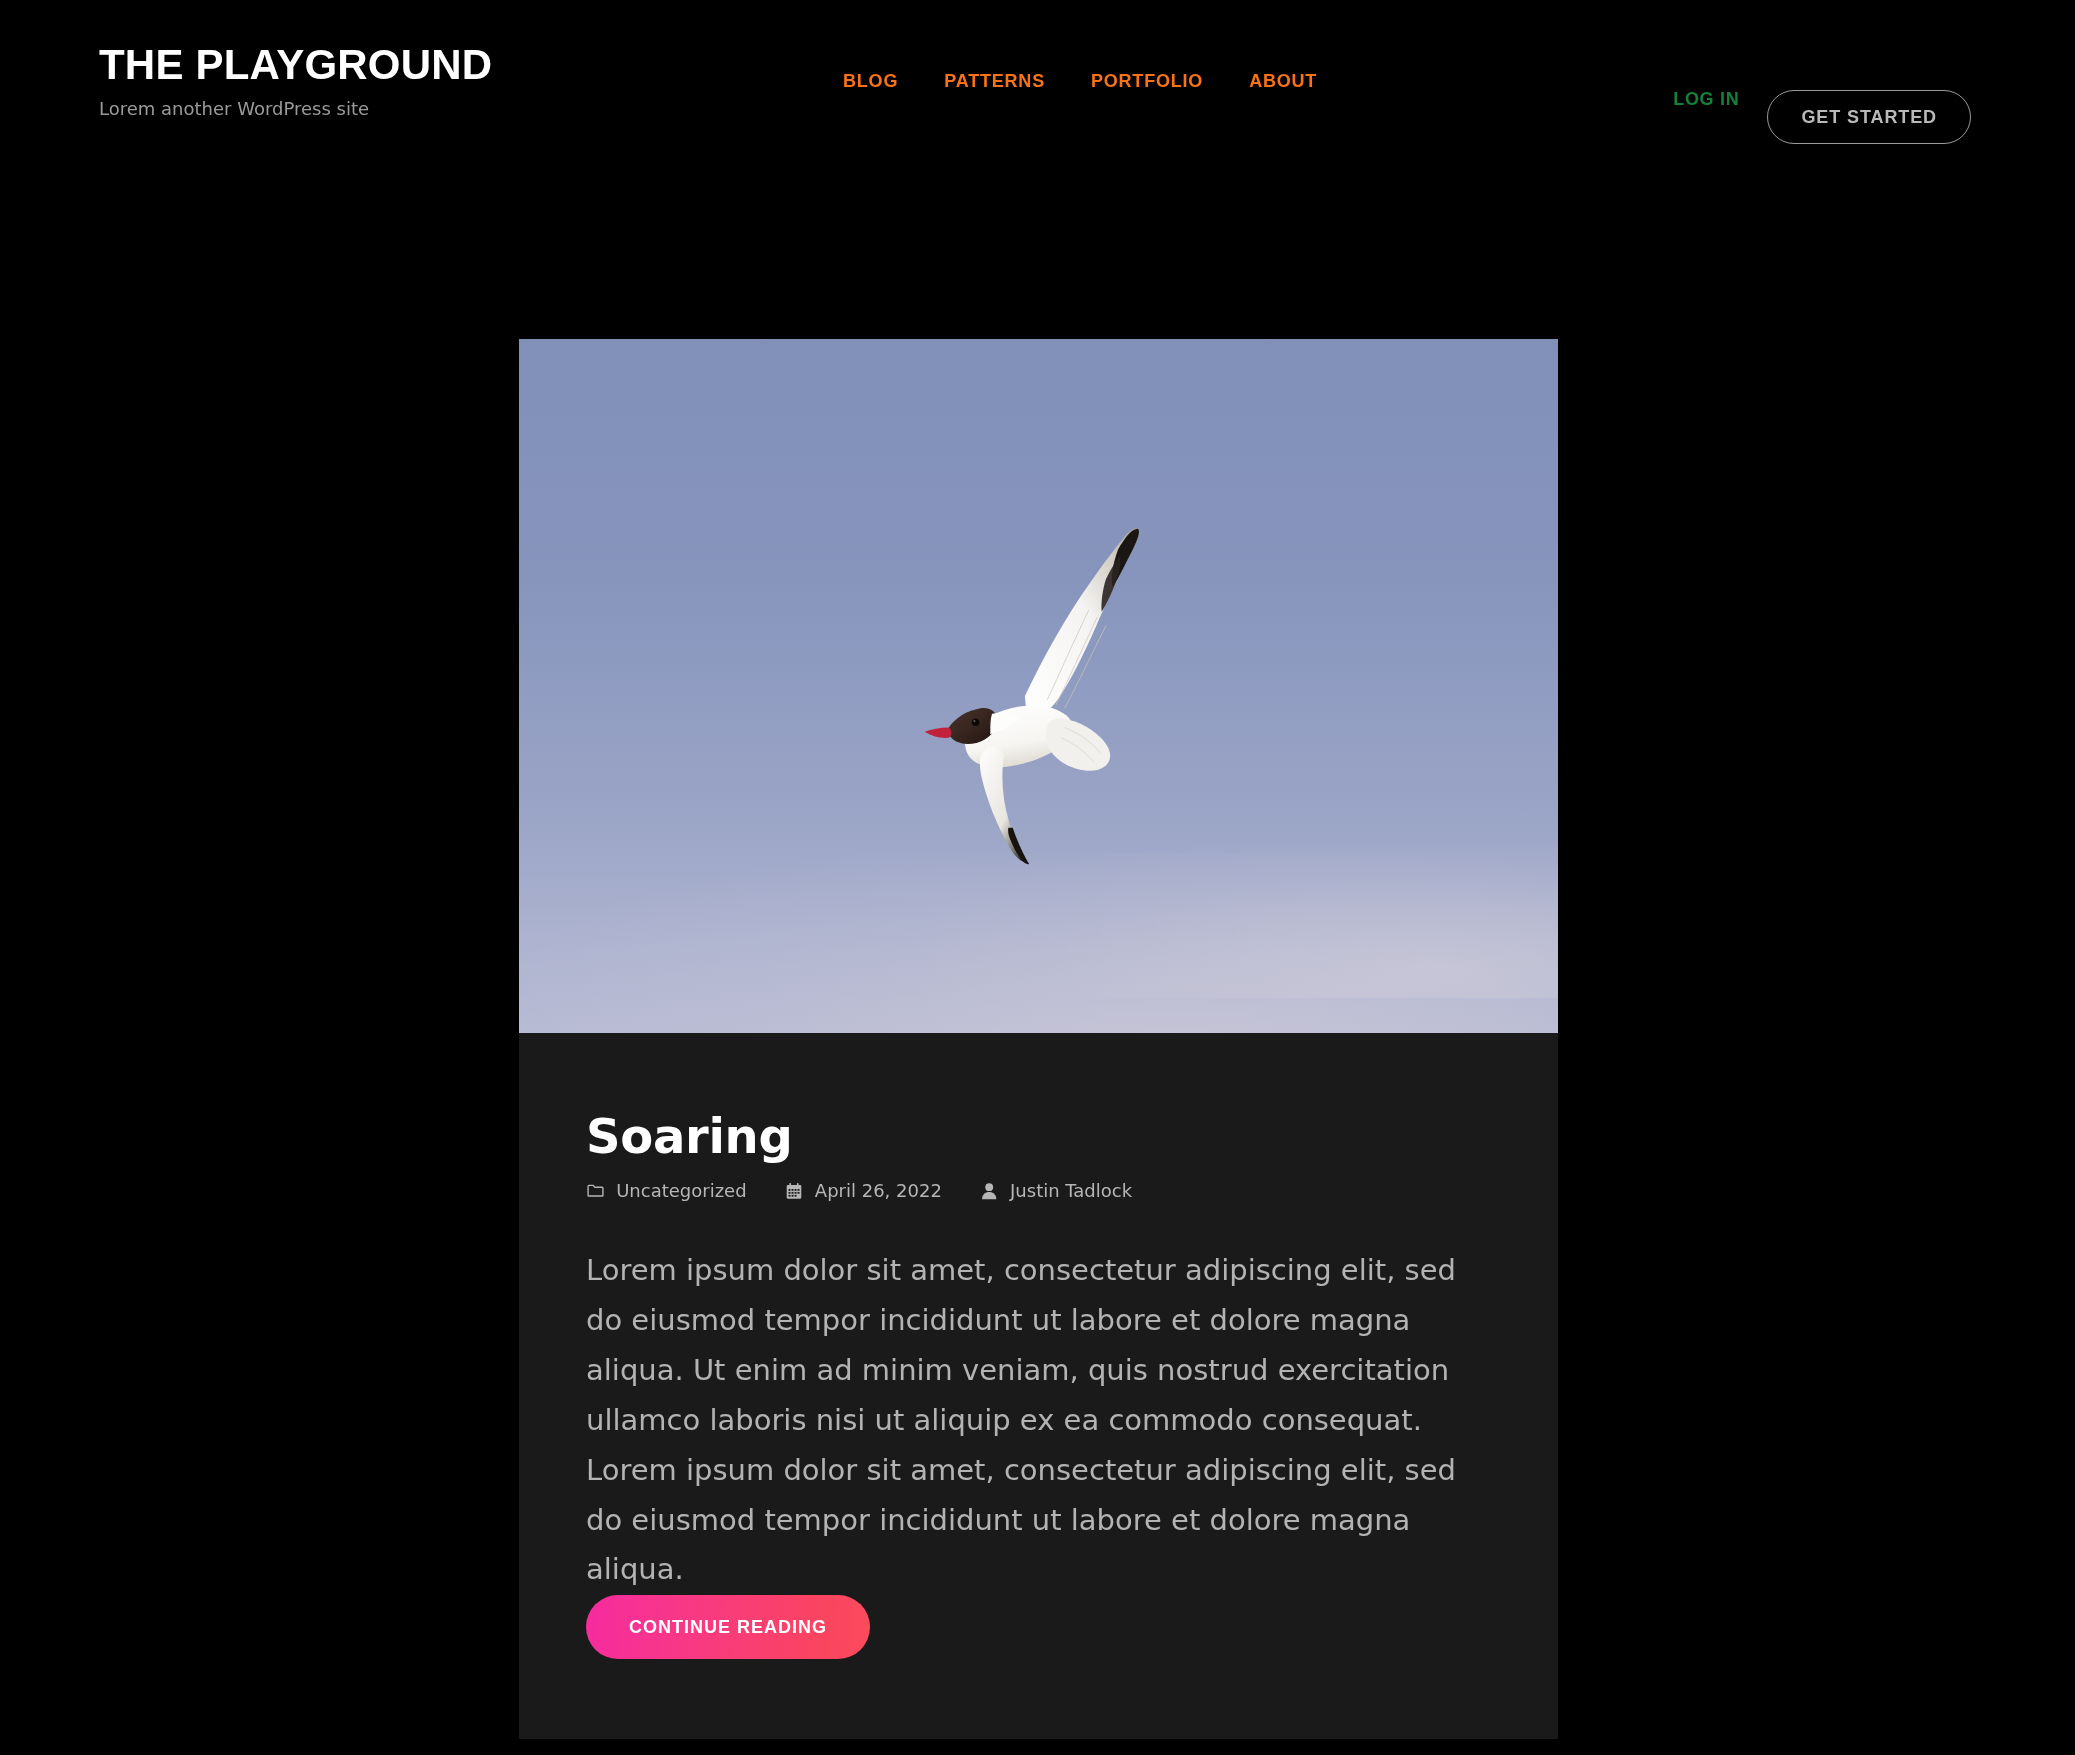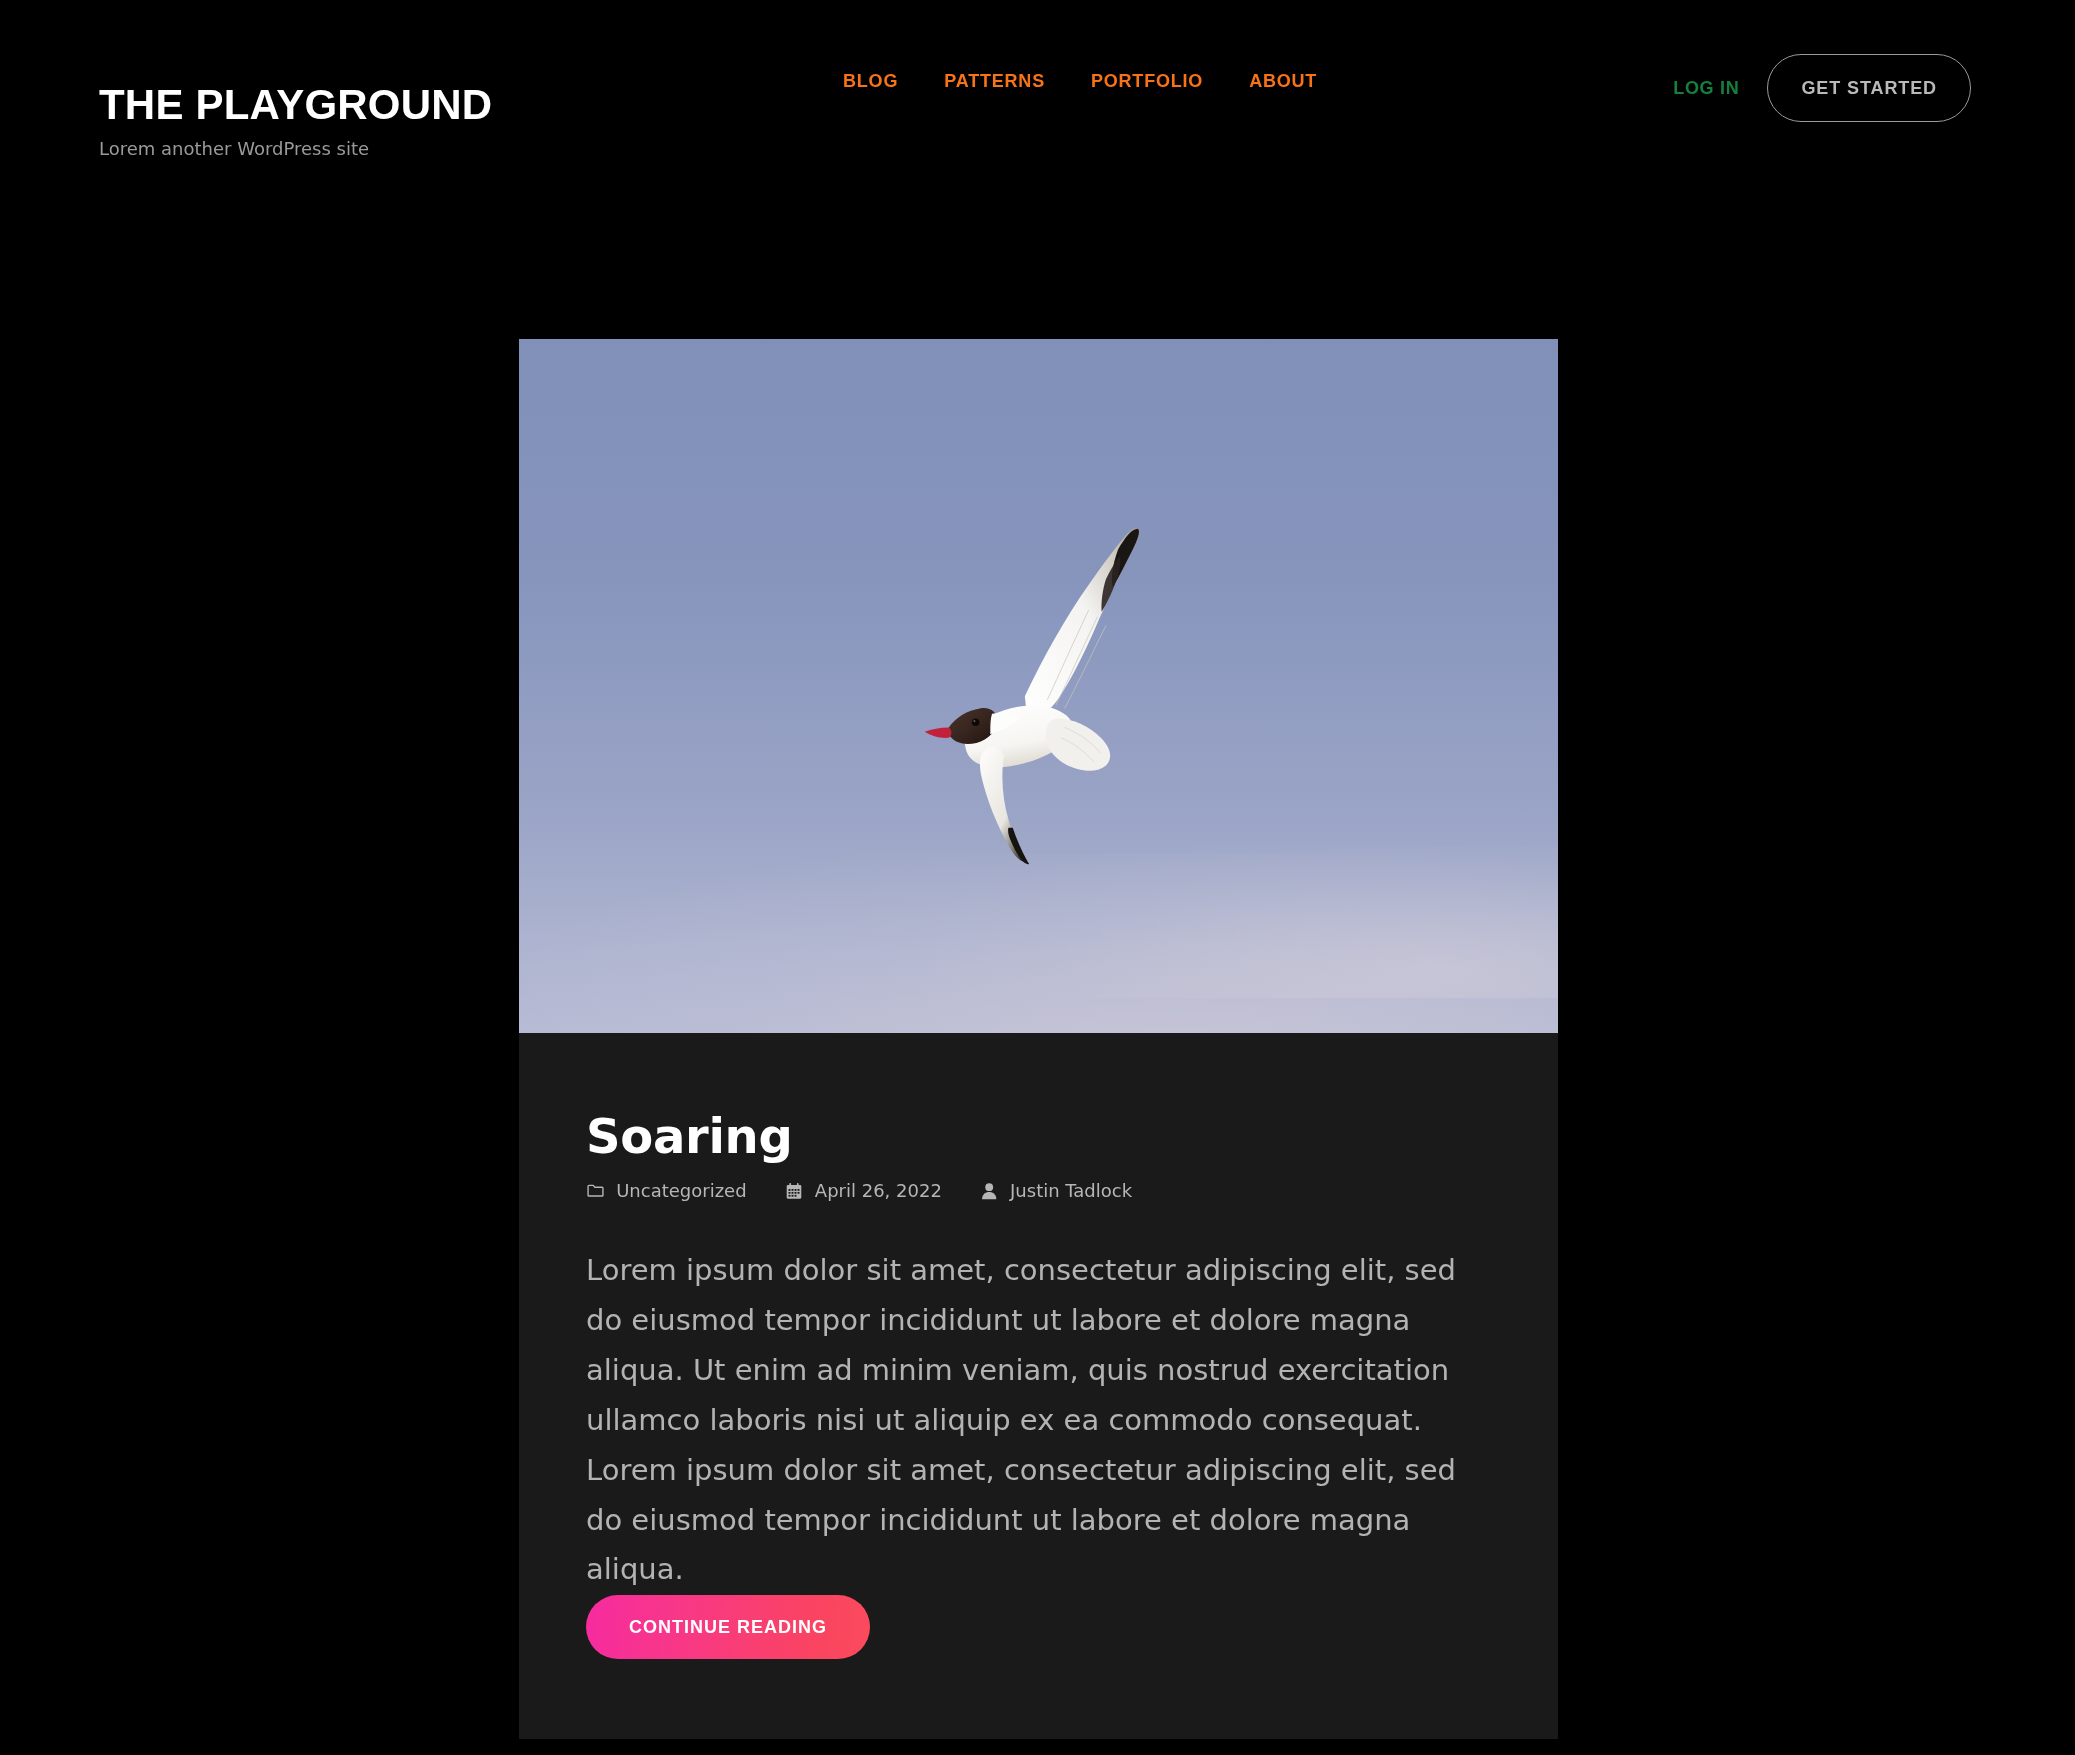--- a/index.html
+++ b/index.html
@@ -22,21 +22,20 @@
     width:2075px;
     height:173px;
     display:flex;
     align-items:flex-start;
   }
 
   .branding {
     position:absolute;
     left:99px;
     top:42px;
-    margin-top:40px;
   }
 
   .site-title {
     font-family:"Liberation Sans", sans-serif;
     font-size:42px;
     font-weight:bold;
     letter-spacing:0.2px;
     color:#ffffff;
     line-height:1.08;
     white-space:nowrap;
@@ -91,33 +90,34 @@
     text-transform:uppercase;
     white-space:nowrap;
     cursor:pointer;
     text-decoration:none;
   }
 
   .get-started-btn {
     display:flex;
     align-items:center;
     justify-content:center;
-    height:68px;
+    height:54px;
     padding:0 33px;
     border:1.7px solid #9a9a9a;
     border-radius:35px;
     background:transparent;
     font-family:"Liberation Sans", sans-serif;
     font-size:18px;
     font-weight:bold;
     letter-spacing:0.9px;
     color:#b9b9b9;
     text-transform:uppercase;
     white-space:nowrap;
     cursor:pointer;
+    margin-top:36px;
   }
 
   
   .content-area {
     position:relative;
     width:2075px;
   }
 
   .post-card {
     position:absolute;

